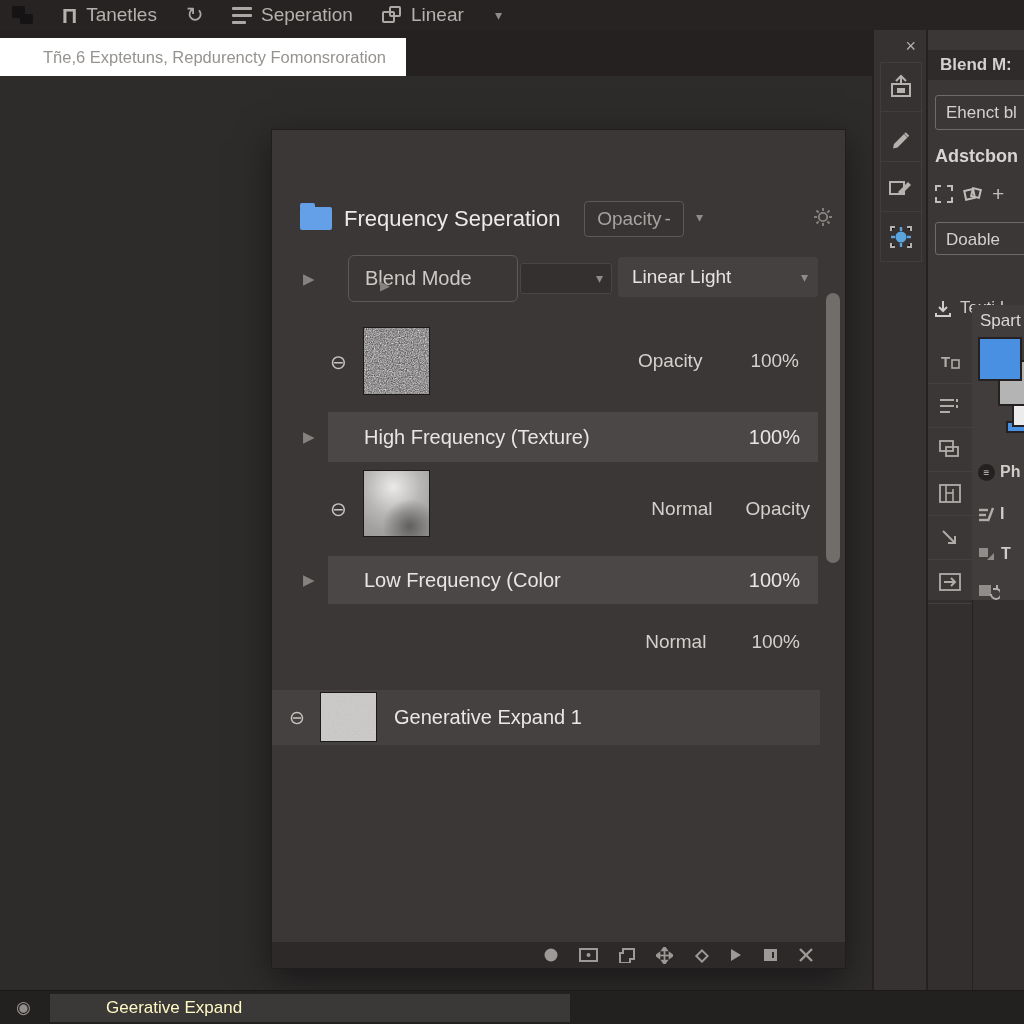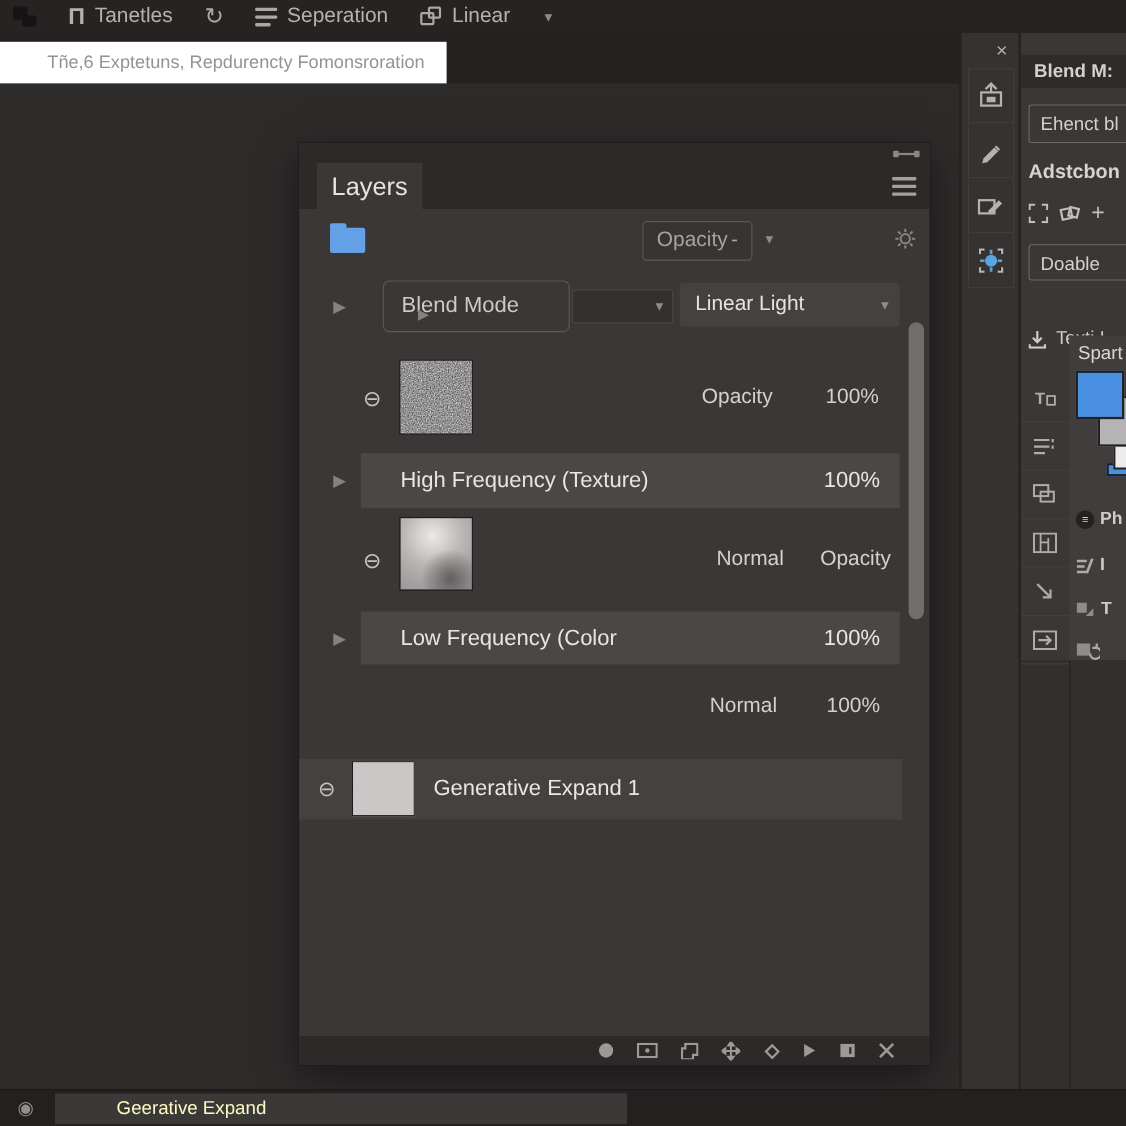--- a/index.html
+++ b/index.html
@@ -180,34 +180,24 @@
 
 <div id="tab-row" class="abs">
   <div id="doc-tab">
     <span>Tñe,6 Exptetuns, Repdurencty Fomonsroration</span>
   </div>
 </div>
 
 <div id="canvas" class="abs"></div>
 
 <div id="layers-panel" class="abs">
-  <div id="lp-header">
-    <div id="lp-tab">
-      <span>Layers</span>
-    </div>
-    <div id="lp-collapse"></div>
-    <div id="lp-menu">
-        <i></i>
-        <i></i>
-        <i></i>
-      </div>
-  </div>
 
   <div id="lp-group-row">
     <span class="folder-icon"></span>
+    <span id="lp-group-name">Frequency Seperation</span>
     <div id="lp-opacity-btn">
       <span>Opacity</span>
         <span>-</span>
     </div>
     <span id="lp-opacity-caret" class="caret">▾</span>
     <svg class="gear-svg" width="20" height="20" viewBox="0 0 20 20">
       <circle cx="10" cy="10" r="4.2" fill="none" stroke="#8a8784" stroke-width="1.8"></circle>
       <g stroke="#8a8784" stroke-width="1.8">
         <line x1="10" y1="1" x2="10" y2="4"></line>
           <line x1="10" y1="16" x2="10" y2="19"></line>

